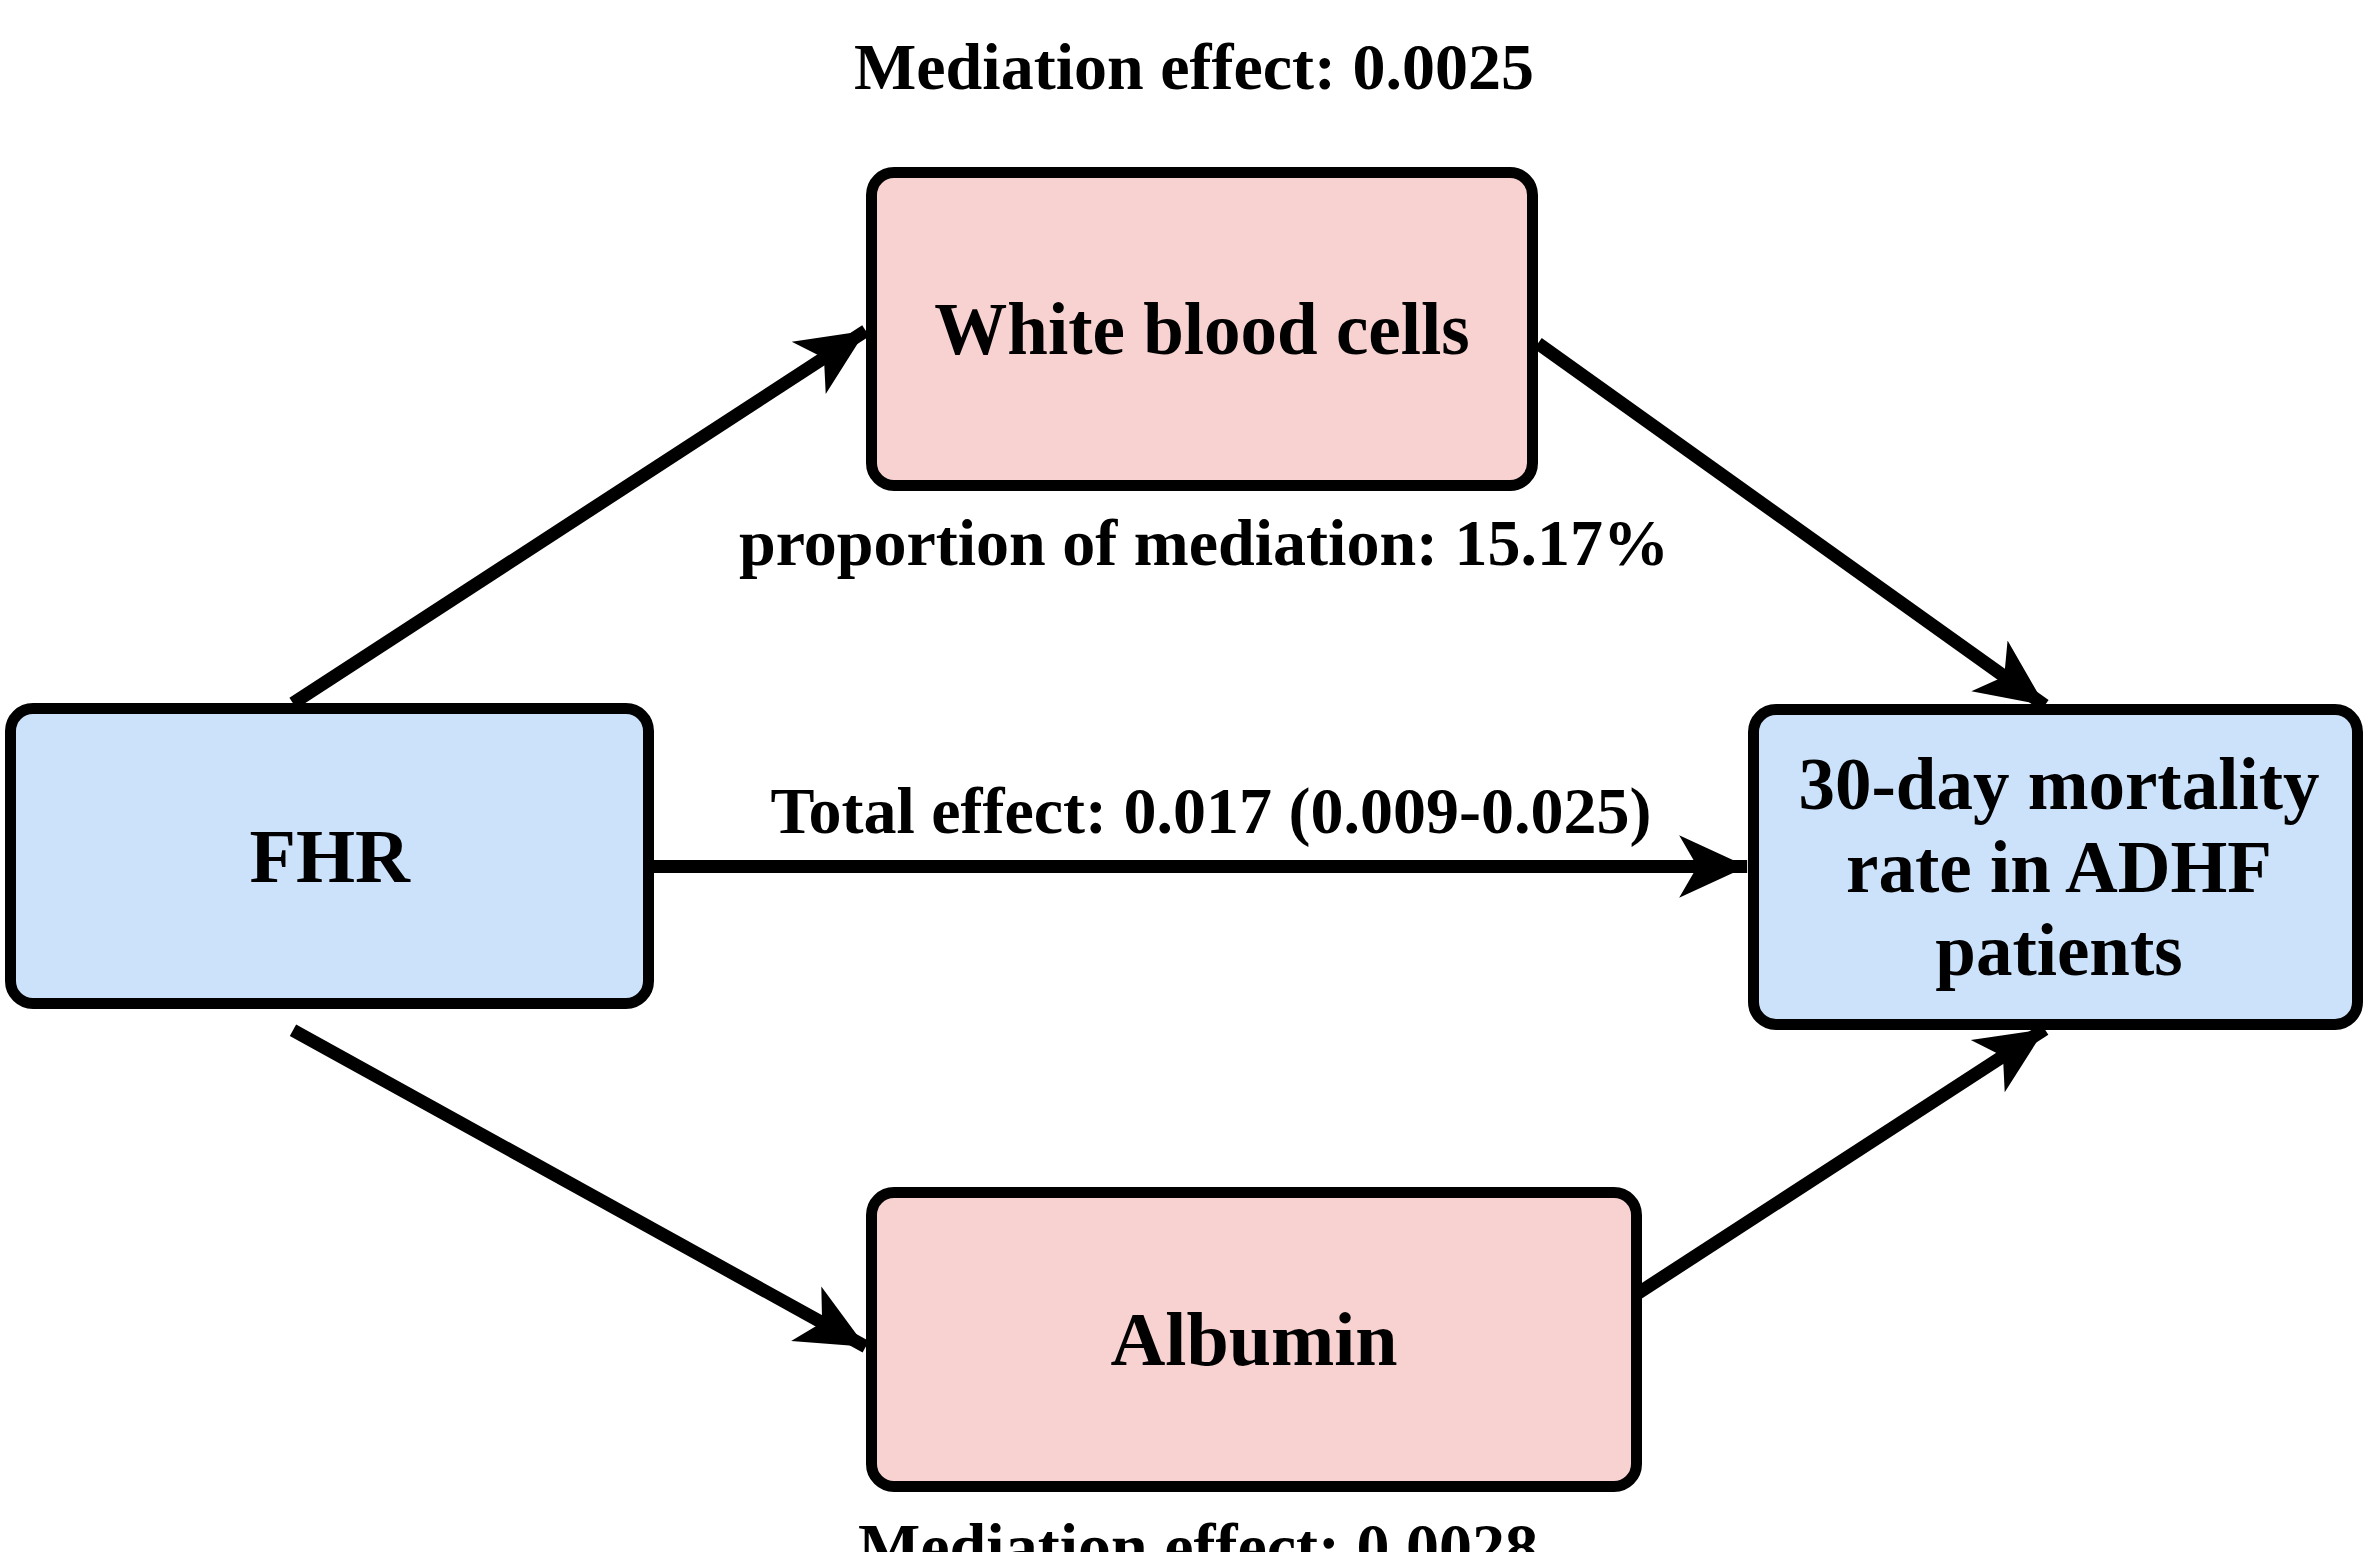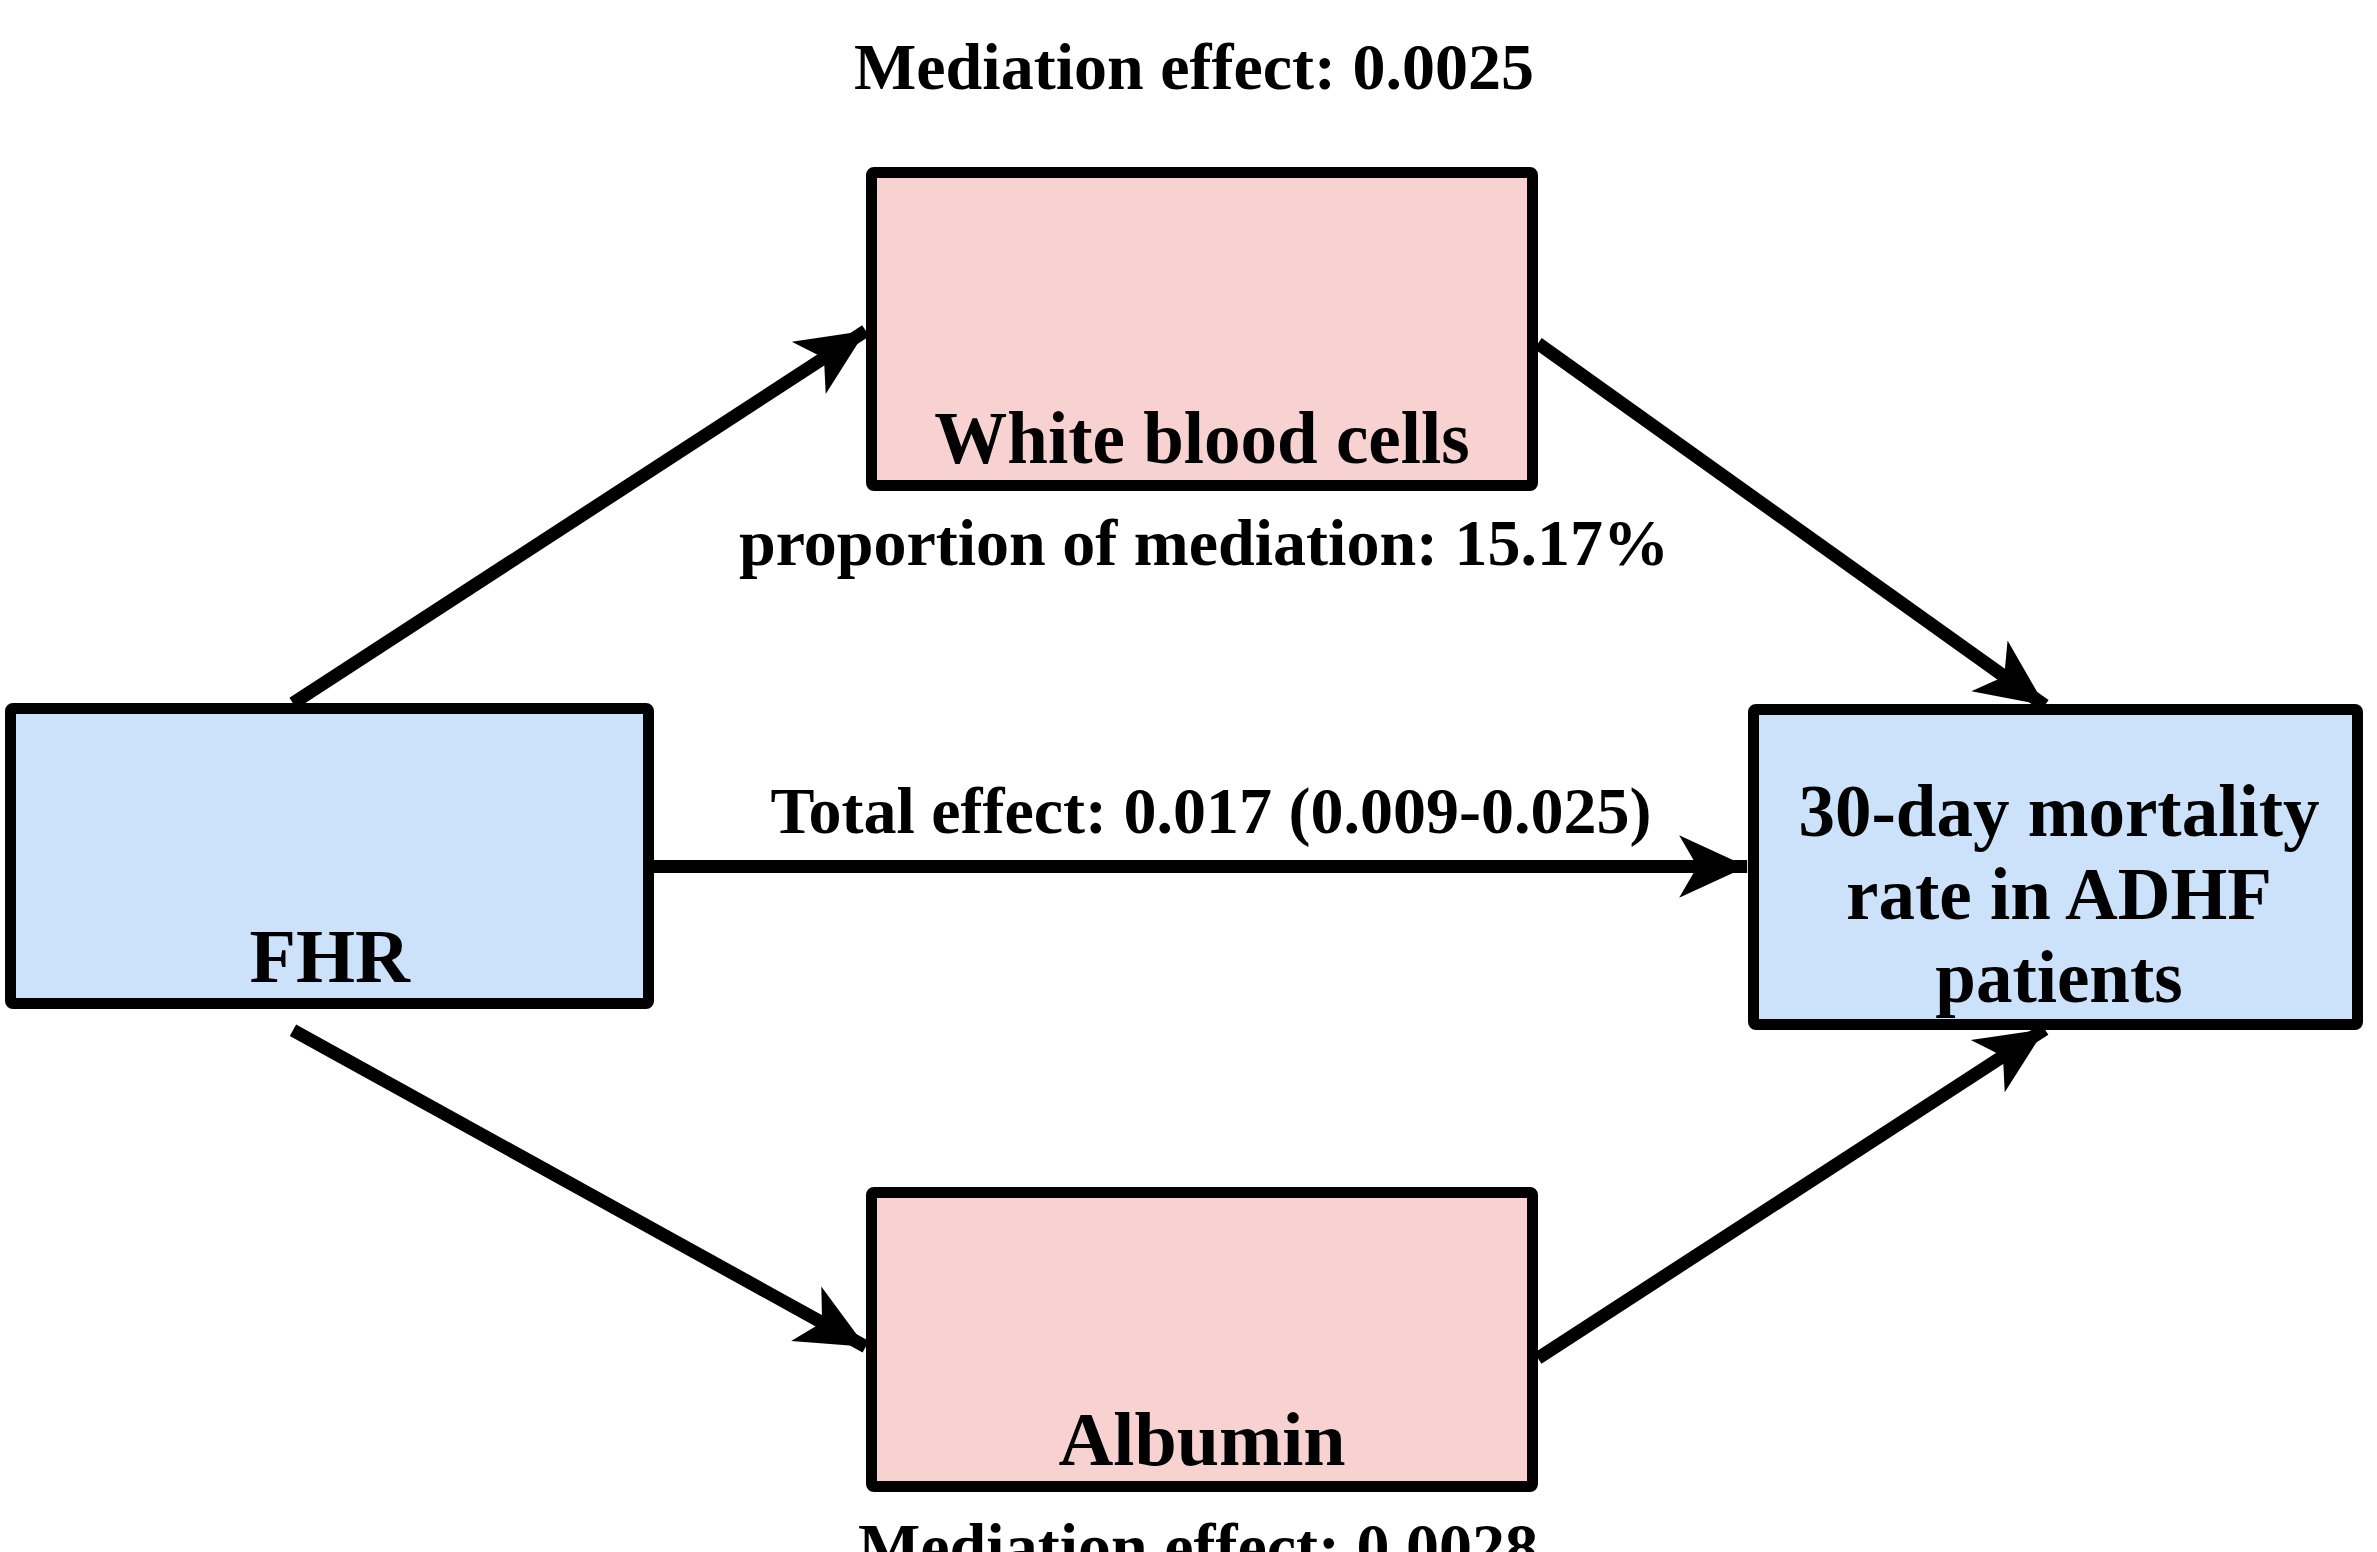--- a/index.html
+++ b/index.html
@@ -21,34 +21,34 @@
   #arrow-layer {
     position: absolute;
     inset: 0;
     width: 2377px;
     height: 1552px;
   }
   .node {
     position: absolute;
     box-sizing: border-box;
     border: 11.5px solid #000000;
-    border-radius: 8px;
+    border-radius: 28px;
     display: flex;
-    align-items: flex-end;
+    align-items: center;
     justify-content: center;
     text-align: center;
     font-size: 73px;
     line-height: 83px;
   }
   .node.blue { background: #cbe2fa; }
   .node.pink { background: #f7d2d1; }
 
   #node-fhr      { left: 5.2px;   top: 663px; width: 649px; height: 306px; font-size: 76px; }
   #node-wbc      { left: 866px; top: 127px;  width: 672px; height: 324px; }
-  #node-albumin  { left: 866px; top: 1147px; width: 672px; height: 305px; font-size: 76px; }
+  #node-albumin  { left: 866px; top: 1147px; width: 776px; height: 305px; font-size: 76px; }
   #node-outcome  { left: 1748px; top: 664px; width: 615px; height: 326px; padding-left: 7px; }
 
   .annotation {
     position: absolute;
     white-space: nowrap;
     font-size: 66px;
     line-height: 1;
     transform: translateX(-50%);
   }
   #label-mediation-top    { left: 1194px; top: -6.3px; }

